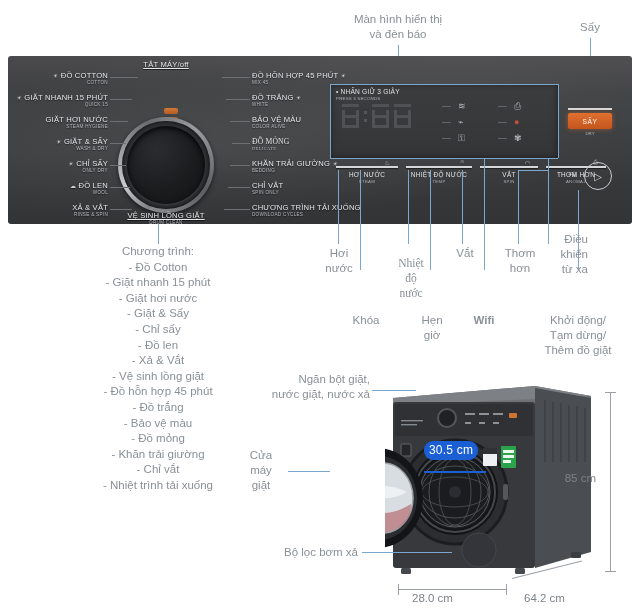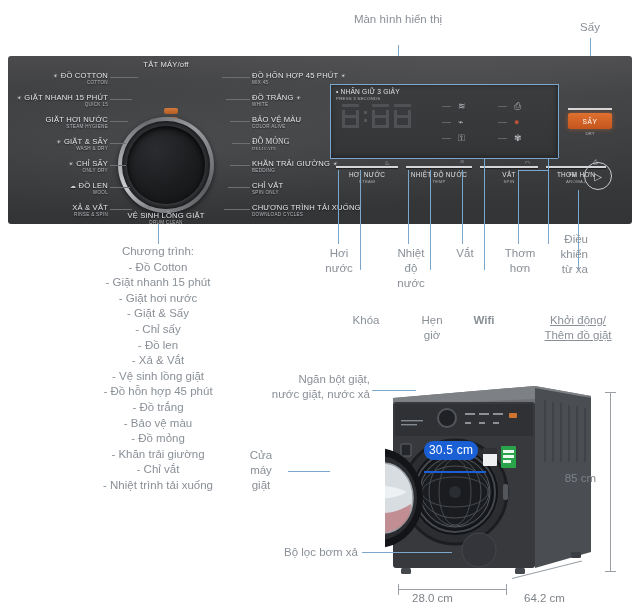--- a/index.html
+++ b/index.html
@@ -41,21 +41,21 @@
   }
   .pl .sub {
     display:block;
     font-size: 4.6px;
     color: #b6b8bd;
     letter-spacing: .3px;
     margin-top: 1px;
   }
   .pl.r { text-align: left; }
   .pl.l { text-align: right; }
-  .pl.c { text-align: center; }
+  .pl.c { text-align: center; text-decoration: underline; }
 
   .leadline {
     position: absolute;
     height: 1px;
     background: #6e6f72;
   }
 
   
   #dial-wrap {
     position: absolute;
@@ -204,20 +204,21 @@
     letter-spacing:.2px;
   }
 </style>
 </head>
 <body>
 
 <div class="root">
 
   <div class="cap c" style="left:308px; top:12px; width:180px;">
     <div>Màn hình hiển thị</div>
+    <div>và đèn báo</div>
   </div>
   <div class="cl clv" style="left:398px; top:45px; height:38px;"></div>
 
   <div class="cap c" style="left:560px; top:20px; width:60px;">Sấy</div>
   <div class="cl clv" style="left:590px; top:38px; height:72px;"></div>
 
   <div id="panel">
 
     <div class="pl c" style="left:110px; top:5px; width:96px;">TẮT MÁY/off</div>
 
@@ -428,21 +429,21 @@
 
   <div class="cl clh" style="left:518px; top:170px; width:30px;"></div>
 
   <div class="cap c" style="left:318px; top:246px; width:42px;">
     <div>Hơi</div>
     <div>nước</div>
   </div>
 
   <div class="cap c" style="left:344px; top:313px; width:44px;">Khóa</div>
 
-  <div class="cap c" style="left:390px; top:246px; width:42px;">
+  <div class="cap c" style="left:390px; top:256px; width:42px;font-family:Liberation Serif, serif;">
     <div>Nhiệt</div>
     <div>độ</div>
     <div>nước</div>
   </div>
 
   <div class="cap c" style="left:412px; top:313px; width:40px;">
     <div>Hẹn</div>
     <div>giờ</div>
   </div>
 
@@ -454,22 +455,23 @@
     <div>Thơm</div>
     <div>hơn</div>
   </div>
 
   <div class="cap c" style="left:542px; top:232px; width:46px;text-align:right;">
     <div>Điều</div>
     <div>khiển</div>
     <div>từ xa</div>
   </div>
 
-  <div class="cap c" style="left:518px; top:313px; width:120px;text-decoration:underline;">
+  <div class="cap c" style="left:518px; top:313px; width:120px;">
     <div>Khởi động/</div>
+    <div>Tạm dừng/</div>
     <div>Thêm đồ giặt</div>
   </div>
 
   <div class="cl clv" style="left:158px; top:224px; height:20px;"></div>
   <div class="cap prog" style="left:58px; top:244px; width:200px;">
     <div>Chương trình:</div>
     <div>- Đồ Cotton</div>
     <div>- Giặt nhanh 15 phút</div>
     <div>- Giặt hơi nước</div>
     <div>- Giặt &amp; Sấy</div>

